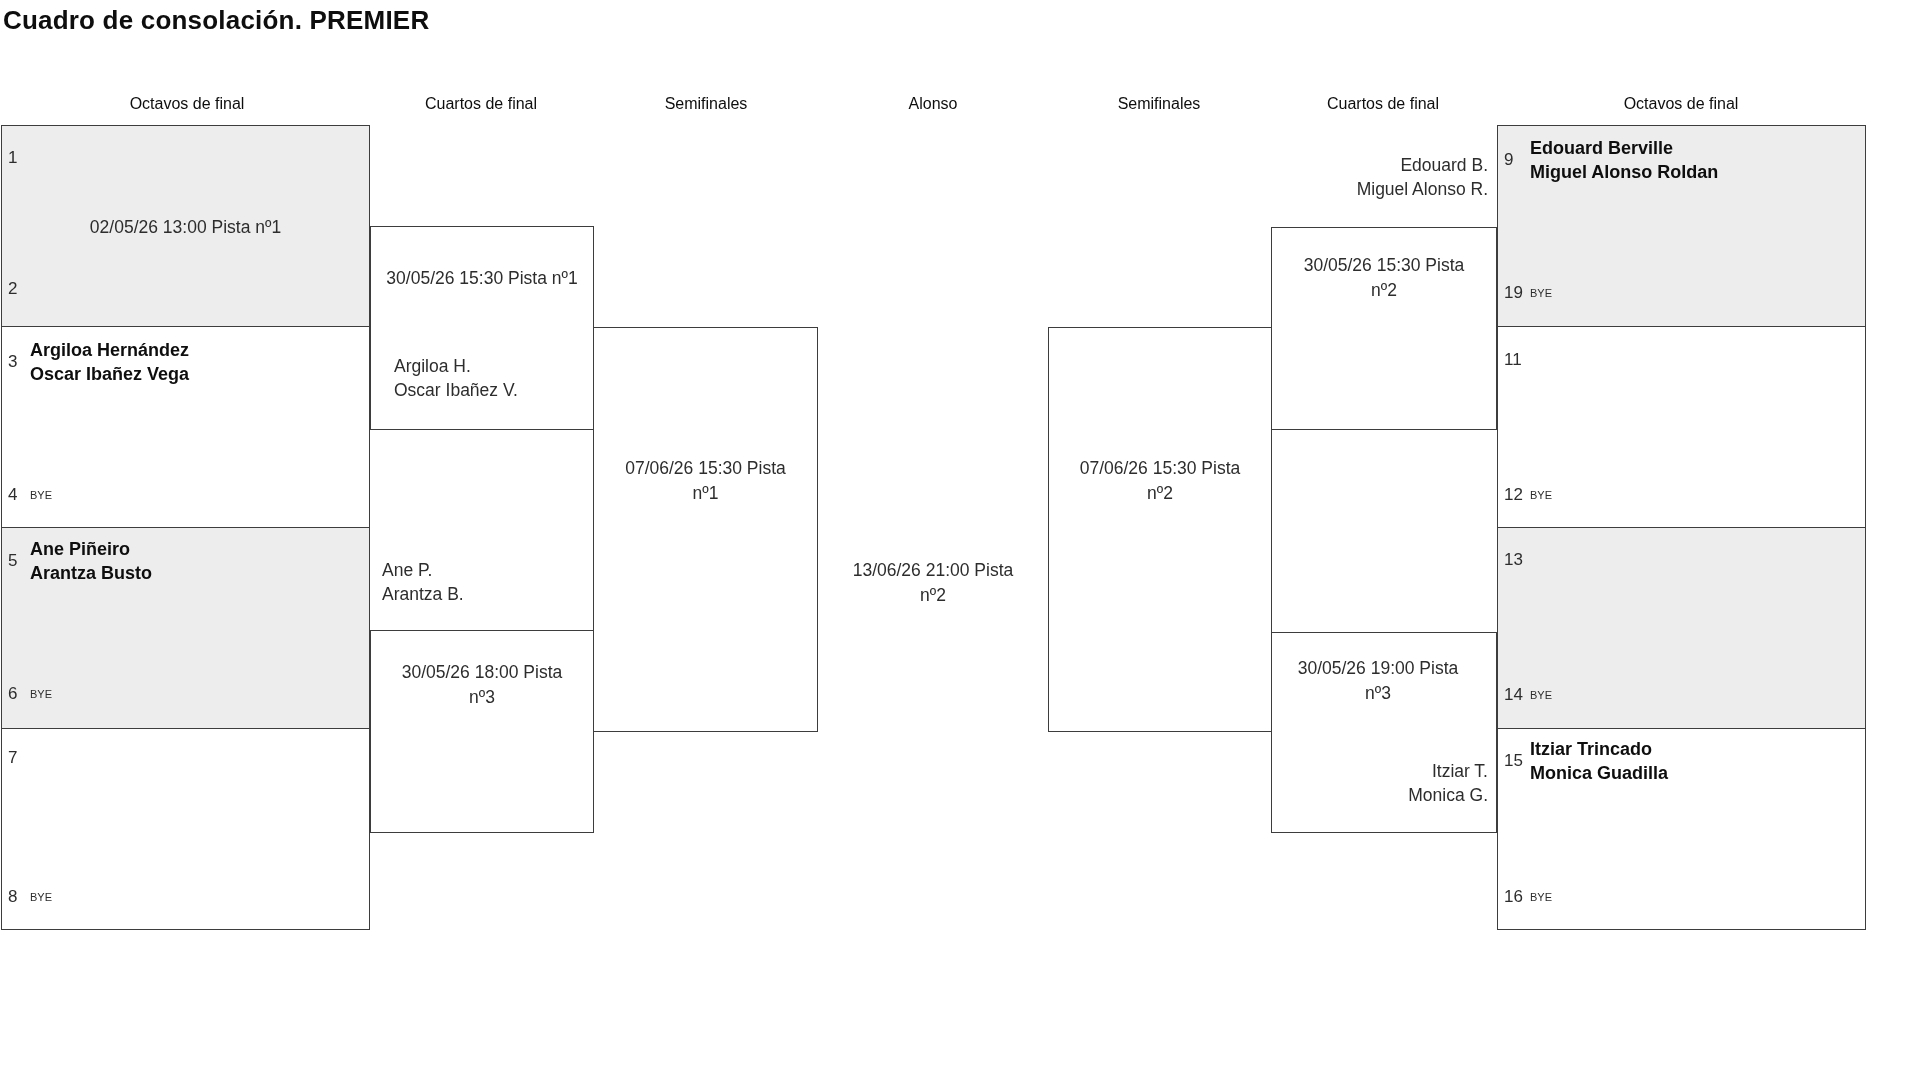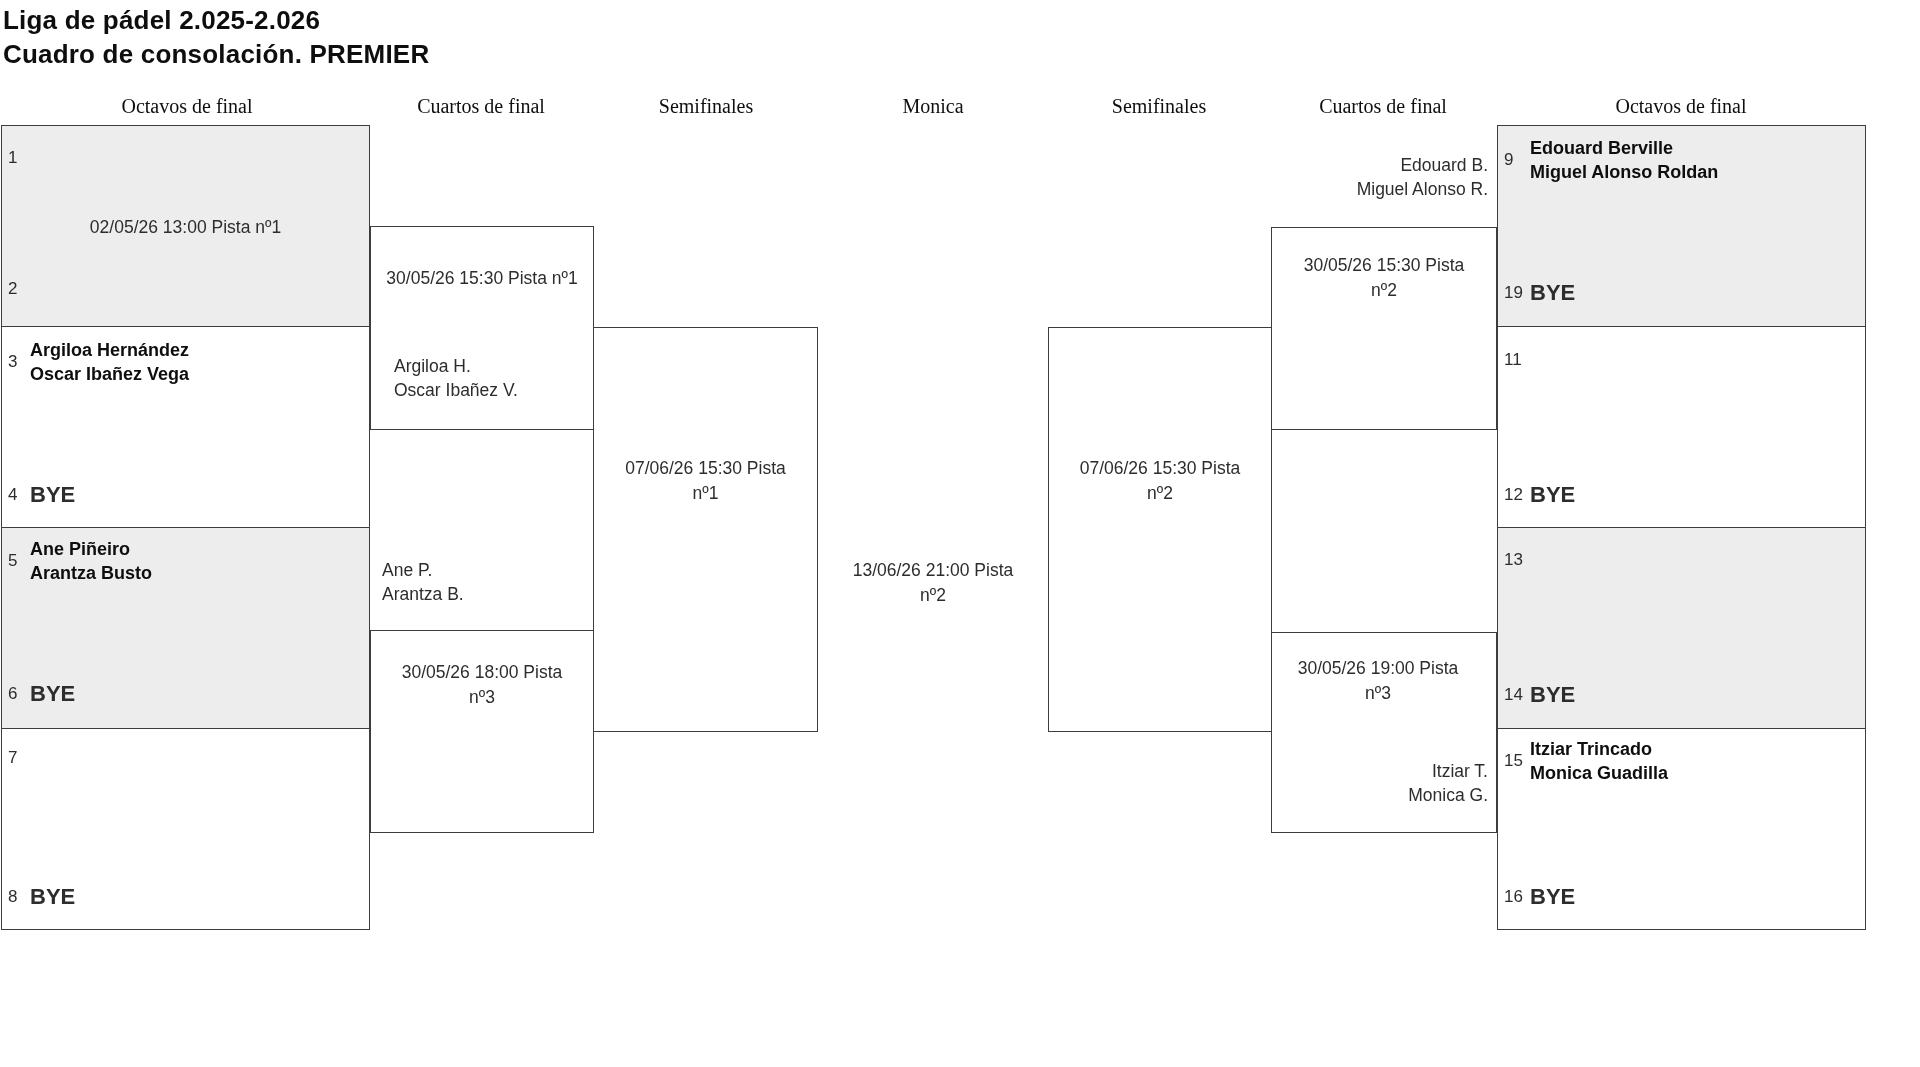--- a/index.html
+++ b/index.html
@@ -10,53 +10,52 @@
     --text-secondary:#2d2d2d;
     --background:#ffffff;
   }
   *{margin:0;padding:0;box-sizing:border-box;}
   body{background:var(--background);font-family:"Liberation Sans",sans-serif;}
   .stage{position:relative;width:1920px;height:1067px;background:var(--background);overflow:hidden;}
 
   .title{position:absolute;left:3px;top:3px;font-size:26px;font-weight:600;
          color:var(--text-primary);line-height:34px;letter-spacing:.2px;}
 
-  .hdr{position:absolute;top:95px;transform:translateX(-50%);font-size:20px;
-       font-weight:500;color:var(--text-primary);white-space:nowrap;font-family:Liberation Serif, serif;}
+  .hdr{position:absolute;top:95px;transform:translateX(-50%);font-size:16px;
+       font-weight:500;color:var(--text-primary);white-space:nowrap;}
 
   .box{position:absolute;border:1.5px solid var(--border);background:var(--plain-fill);}
   .box.shaded{background:var(--shaded-fill);}
 
   .slot{position:absolute;display:flex;align-items:center;}
   .num{font-size:17px;color:var(--text-secondary);flex:0 0 auto;}
   .numL{width:22px;}
   .numR{width:26px;}
   .label{font-size:18px;font-weight:600;color:var(--text-primary);line-height:24px;white-space:pre-line;}
-  .label.bye{font-size:22px;font-weight:700;color:var(--text-secondary);}
+  .label.bye{font-size:11px;font-weight:400;color:var(--text-secondary);}
 
   .sched{position:absolute;text-align:center;font-size:17.5px;color:var(--text-secondary);
          line-height:25px;white-space:pre-line;}
   .winner{position:absolute;font-size:17.5px;color:var(--text-secondary);
           line-height:24px;white-space:pre-line;}
   .winner.right{text-align:right;}
 </style>
 </head>
 <body>
 
 <div class="stage">
 
   <div class="title">
-    <div>Liga de pádel 2.025-2.026</div>
     <div>Cuadro de consolación. PREMIER</div>
   </div>
 
   <div class="hdr" style="left:187px">Octavos de final</div>
   <div class="hdr" style="left:481px">Cuartos de final</div>
   <div class="hdr" style="left:706px">Semifinales</div>
-  <div class="hdr" style="left:933px">Monica</div>
+  <div class="hdr" style="left:933px">Alonso</div>
   <div class="hdr" style="left:1159px">Semifinales</div>
   <div class="hdr" style="left:1383px">Cuartos de final</div>
   <div class="hdr" style="left:1681px">Octavos de final</div>
 
   <div class="box shaded" style="left:1px;top:125px;width:369px;height:202px"></div>
   <div class="box" style="left:1px;top:326px;width:369px;height:202px"></div>
   <div class="box shaded" style="left:1px;top:527px;width:369px;height:202px"></div>
   <div class="box" style="left:1px;top:728px;width:369px;height:202px"></div>
 
   <div class="box" style="left:370px;top:226px;width:224px;height:204px"></div>

